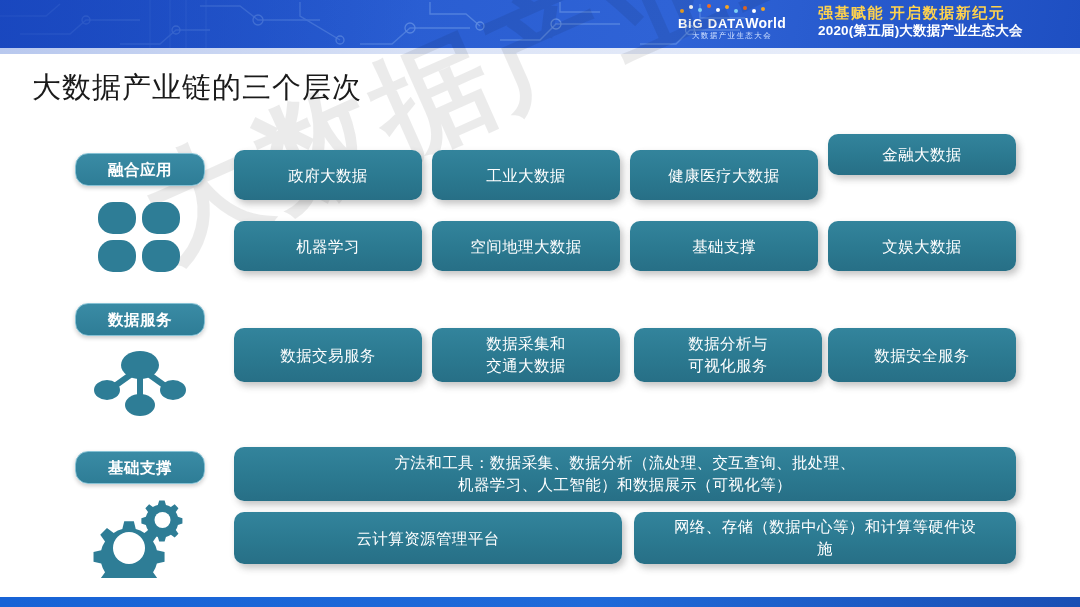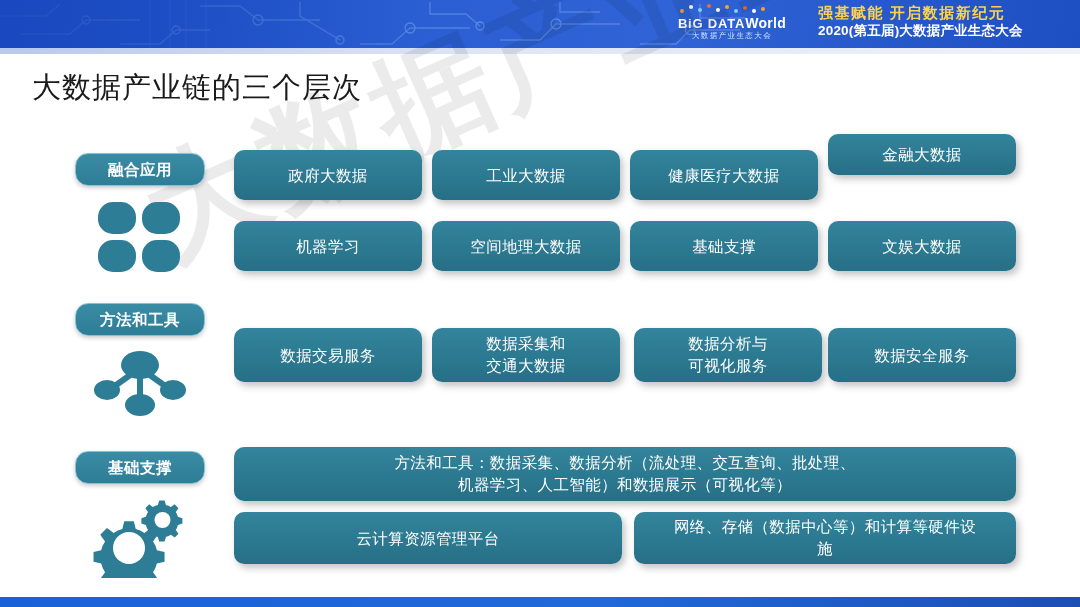--- a/index.html
+++ b/index.html
@@ -258,21 +258,21 @@
       <g fill="#2e7d96">
         <rect x="4" y="4" width="38" height="32" rx="15"></rect>
         <rect x="48" y="4" width="38" height="32" rx="15"></rect>
         <rect x="4" y="42" width="38" height="32" rx="15"></rect>
         <rect x="48" y="42" width="38" height="32" rx="15"></rect>
       </g>
     </svg>
   </div>
 
   <div class="layer" style="top:303px">
-    <div class="layer-pill">方法和工具</div>
+    <div class="layer-pill">数据服务</div>
     <svg class="layer-icon" width="100" height="72" viewBox="0 0 100 72">
       <g stroke="#2e7d96" stroke-width="6" fill="none">
         <path d="M50 20 L22 40"></path>
         <path d="M50 20 L78 40"></path>
         <path d="M50 20 L50 54"></path>
       </g>
       <g fill="#2e7d96">
         <ellipse cx="50" cy="17" rx="19" ry="14"></ellipse>
         <ellipse cx="17" cy="42" rx="13" ry="10"></ellipse>
         <ellipse cx="83" cy="42" rx="13" ry="10"></ellipse>

